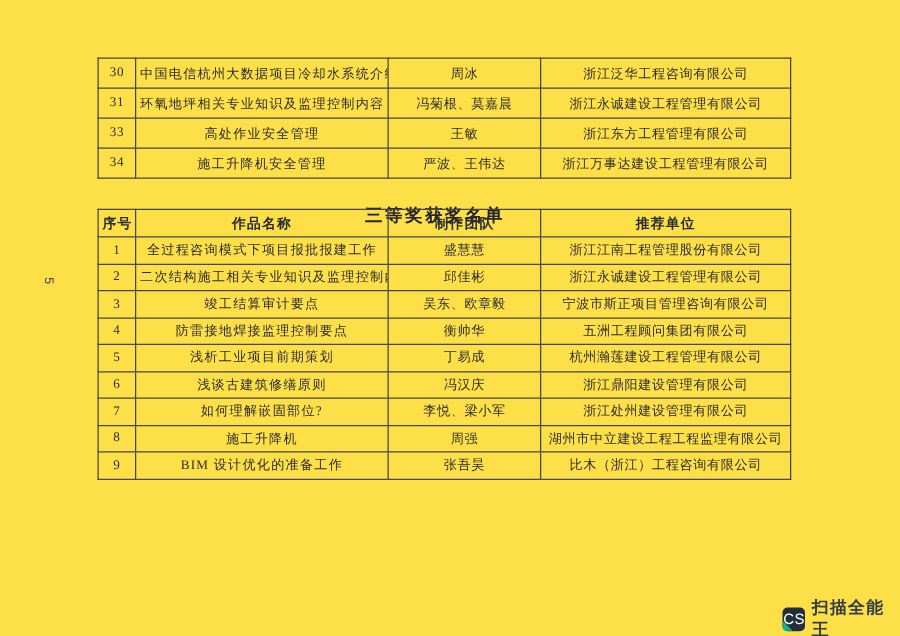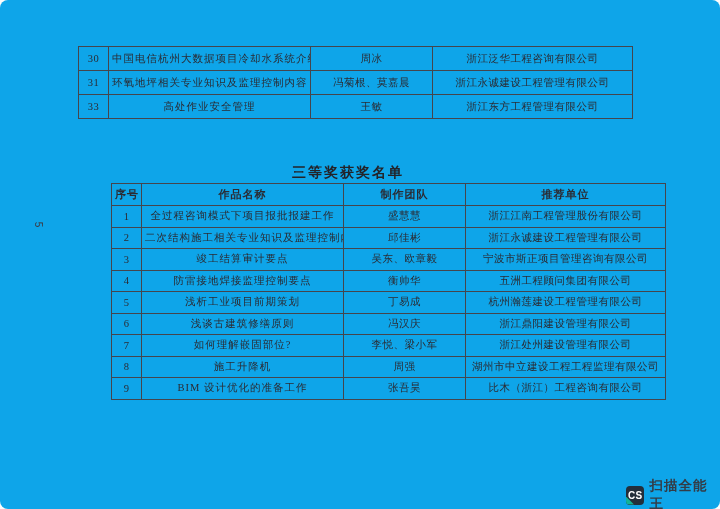--- a/index.html
+++ b/index.html
@@ -3,31 +3,31 @@
 <meta charset="utf-8">
 <style>
   * { box-sizing: border-box; margin: 0; padding: 0; }
   html, body { width: 720px; height: 509px; overflow: hidden; }
   body {
     background: #fcfcfc;
     font-family: "Liberation Serif", "DejaVu Serif", serif;
     color: #2b2b33;
     position: relative;
   }
-  .page { position: absolute; inset: 0; background: #0ea5e9; border-radius: 8px; }
+  .page { position: absolute; inset: 0; background: #fde047; }
 
   table {
     border-collapse: collapse;
     table-layout: fixed;
     width: 554px;
     position: absolute;
     left: 78px;
   }
   #table-upper { top: 46px; }
-  #table-lower { top: 183px; margin-left: 33px; }
+  #table-lower { top: 167px; }
   td, th {
     border: 1px solid #45454c;
     text-align: center;
     vertical-align: middle;
     font-size: 10.5px;
     letter-spacing: 0.5px;
     color: #2b2b33;
     padding: 0 3px;
     overflow: hidden;
     white-space: nowrap;
@@ -73,22 +73,22 @@
     width: 19px;
     height: 19px;
     background: #232f3b;
     border-radius: 4px;
     display: flex;
     align-items: center;
     justify-content: center;
   }
   .cs-badge-text {
     color: #ffffff;
-    font-size: 10px;
-    font-weight: bold;
+    font-size: 12px;
+    font-weight: normal;
     letter-spacing: 0.3px;
   }
   .cs-badge::after {
     content: "";
     position: absolute;
     left: 0;
     bottom: 0;
     width: 8px;
     height: 8px;
     background: #14b296;
@@ -127,20 +127,26 @@
           <td>31</td>
           <td class="col-title-cell">环氧地坪相关专业知识及监理控制内容</td>
           <td>冯菊根、莫嘉晨</td>
           <td>浙江永诚建设工程管理有限公司</td>
         </tr>
         <tr>
           <td>33</td>
           <td class="col-title-cell">高处作业安全管理</td>
           <td>王敏</td>
           <td>浙江东方工程管理有限公司</td>
+        </tr>
+        <tr>
+          <td>34</td>
+          <td class="col-title-cell">施工升降机安全管理</td>
+          <td>严波、王伟达</td>
+          <td>浙江万事达建设工程管理有限公司</td>
         </tr>
       </tbody>
   </table>
 
   <div class="prize-title">三等奖获奖名单</div>
 
   <table id="table-lower">
     <colgroup>
       <col style="width:30px">
         <col style="width:202px">

